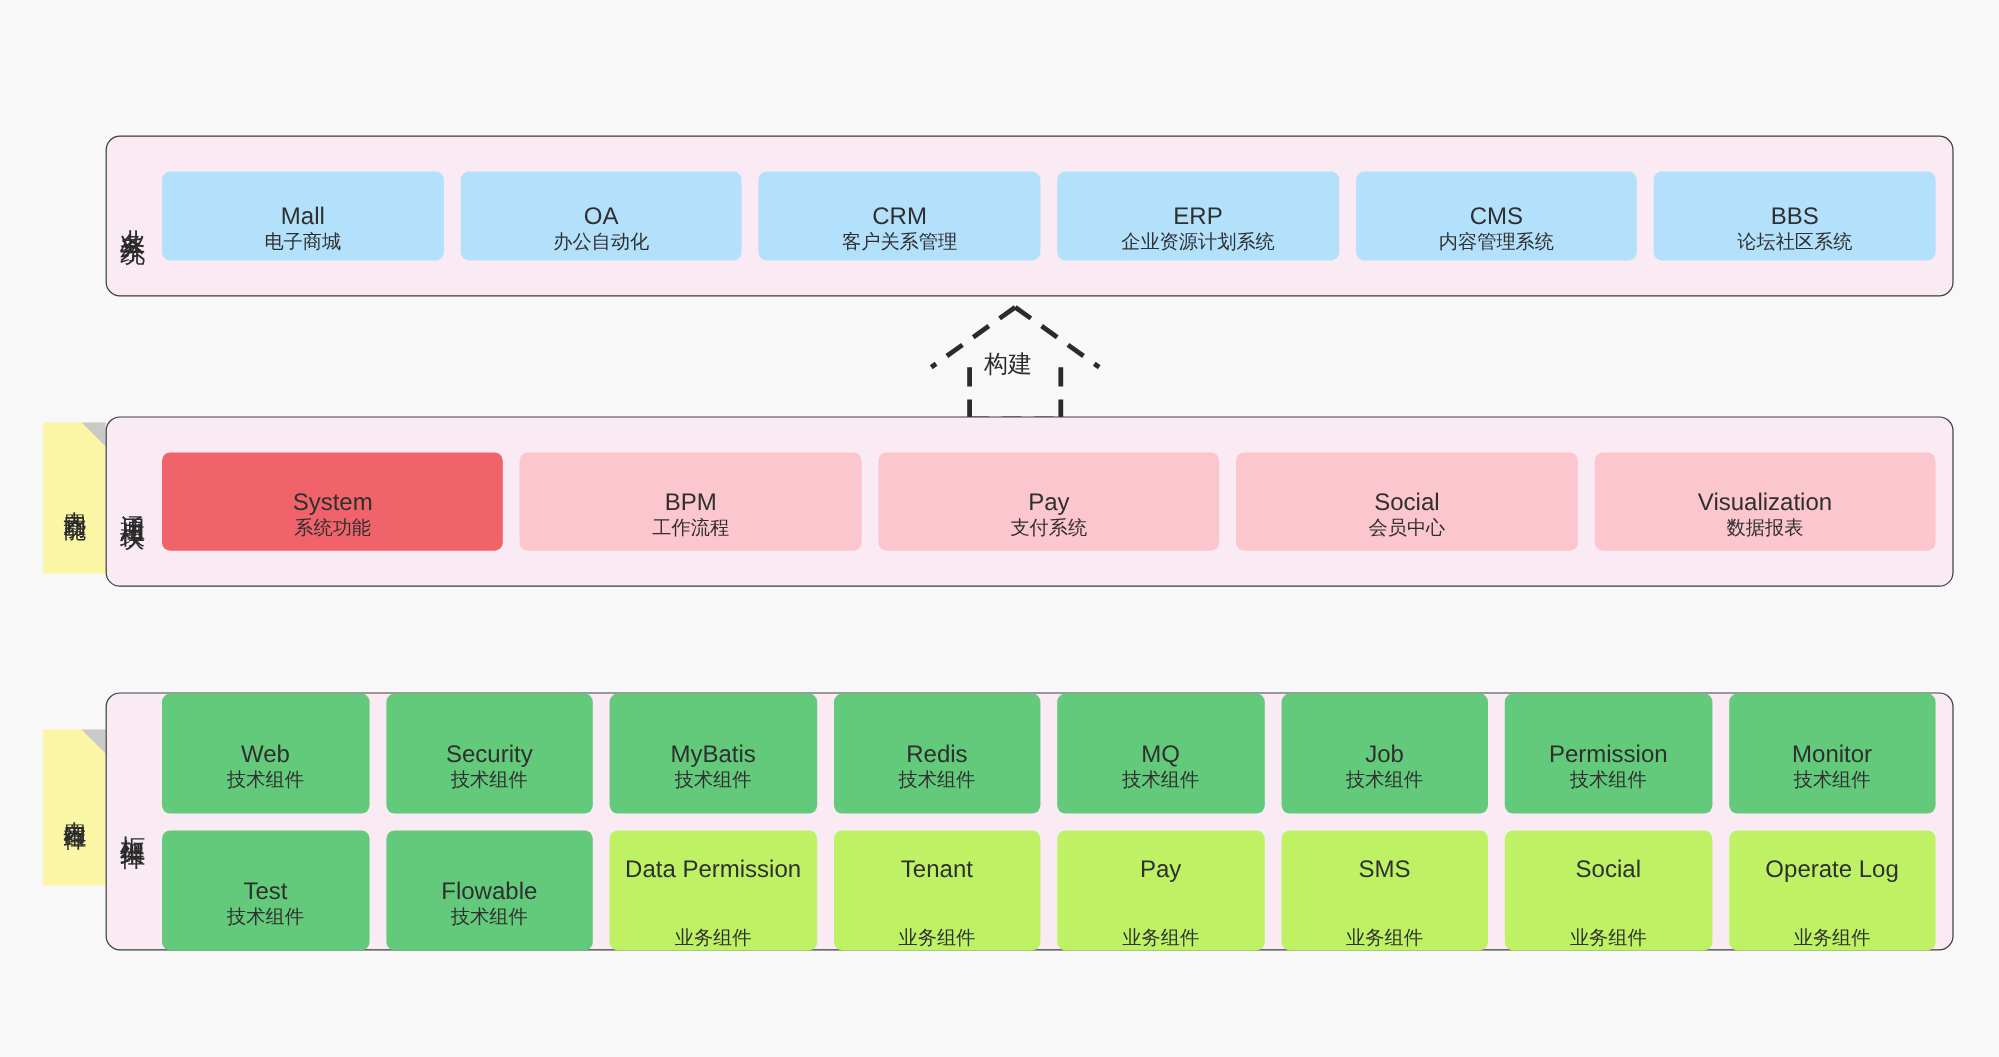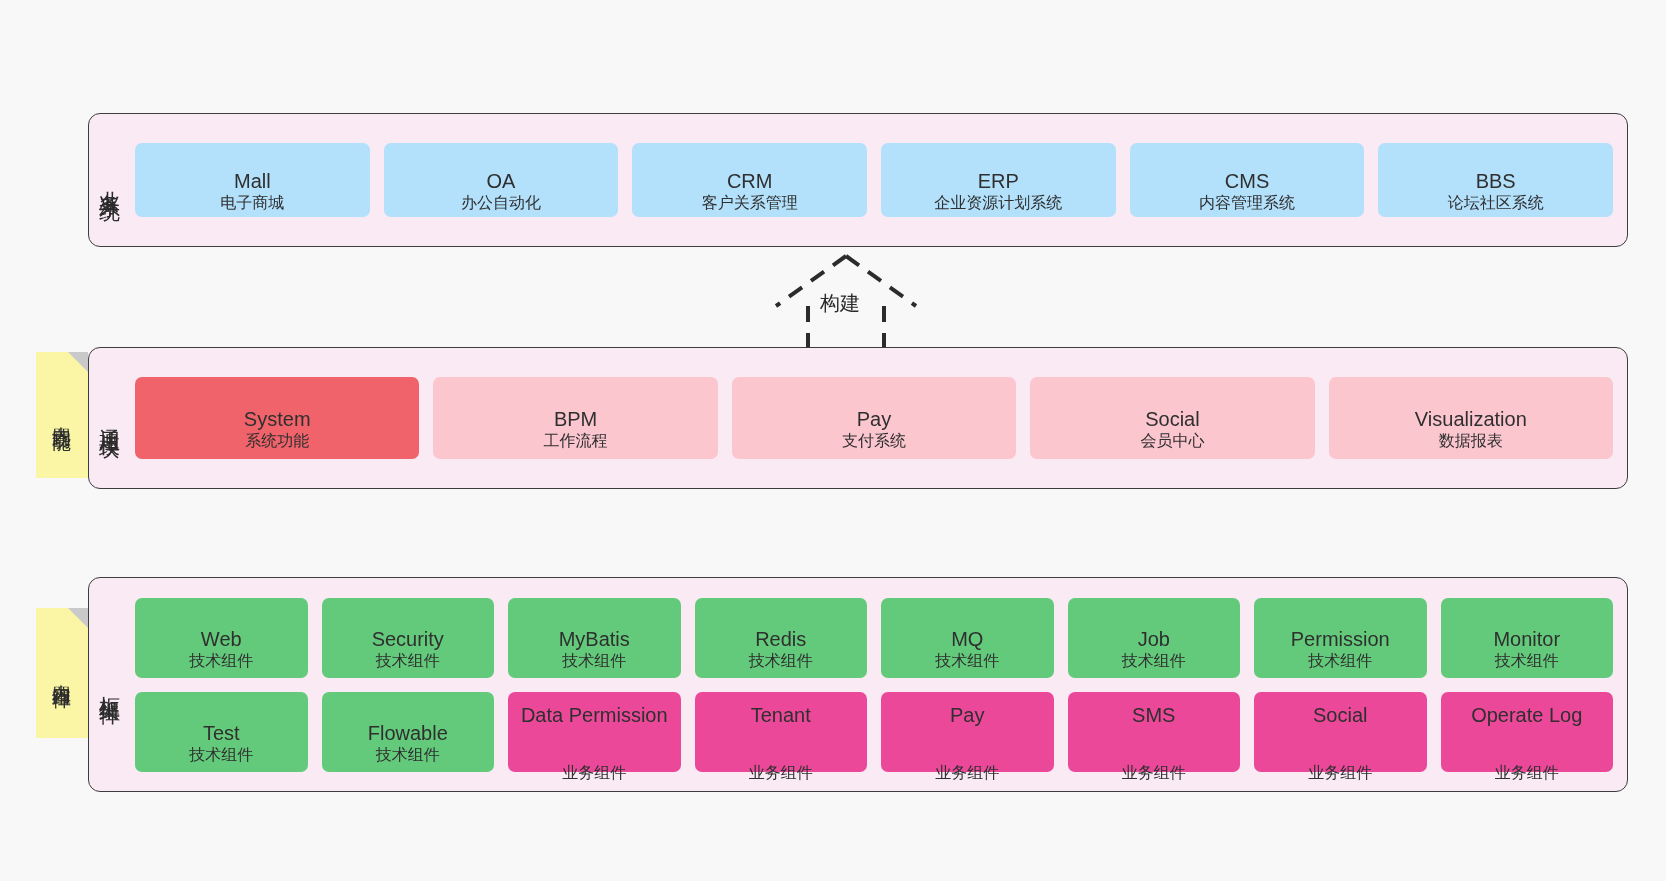--- a/index.html
+++ b/index.html
@@ -64,31 +64,31 @@
     padding:4px 6px;
   }
   .cell .t1{font-size:20px;margin-top:22px;}
   .cell .t2{font-size:16px;}
 
   
   .blue{background:#b3e0fb;}
   .red-strong{background:#f1636a;}
   .red-light{background:#fbc6ce;}
   .green-strong{background:#63ca7b;}
-  .green-light{background:#ec4899;gap:36px;}
+  .green-light{background:#bef264;gap:36px;}
 
   
   #layer-business{left:88px;top:113px;width:1540px;height:134px;}
   #layer-business .cell{height:74px;}
 
   #layer-module{left:88px;top:347px;width:1540px;height:142px;}
   #layer-module .cell{height:82px;}
 
   #layer-framework{left:88px;top:577px;width:1540px;height:215px;}
-  #layer-framework .cell{height:80px;}
+  #layer-framework .cell{height:100px;}
 
   
   .note{
     position:absolute;
     width:52px;
     background:#fbf6a6;
     box-sizing:border-box;
     display:flex;
     align-items:center;
     justify-content:center;

